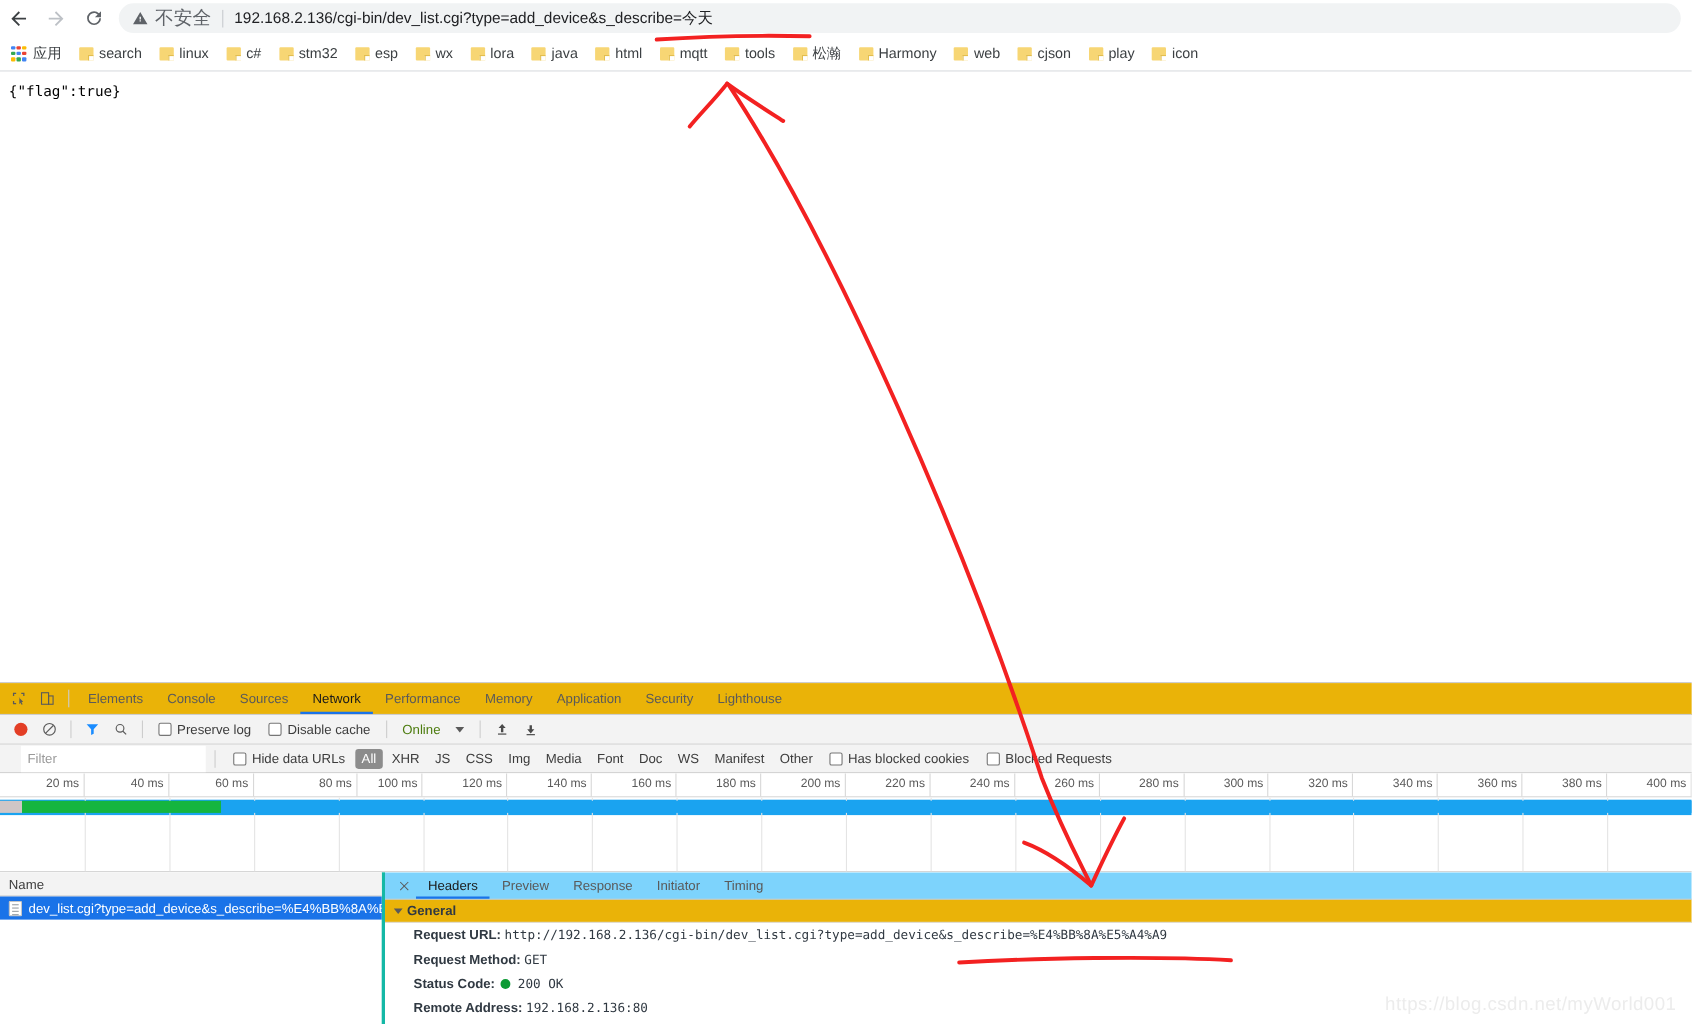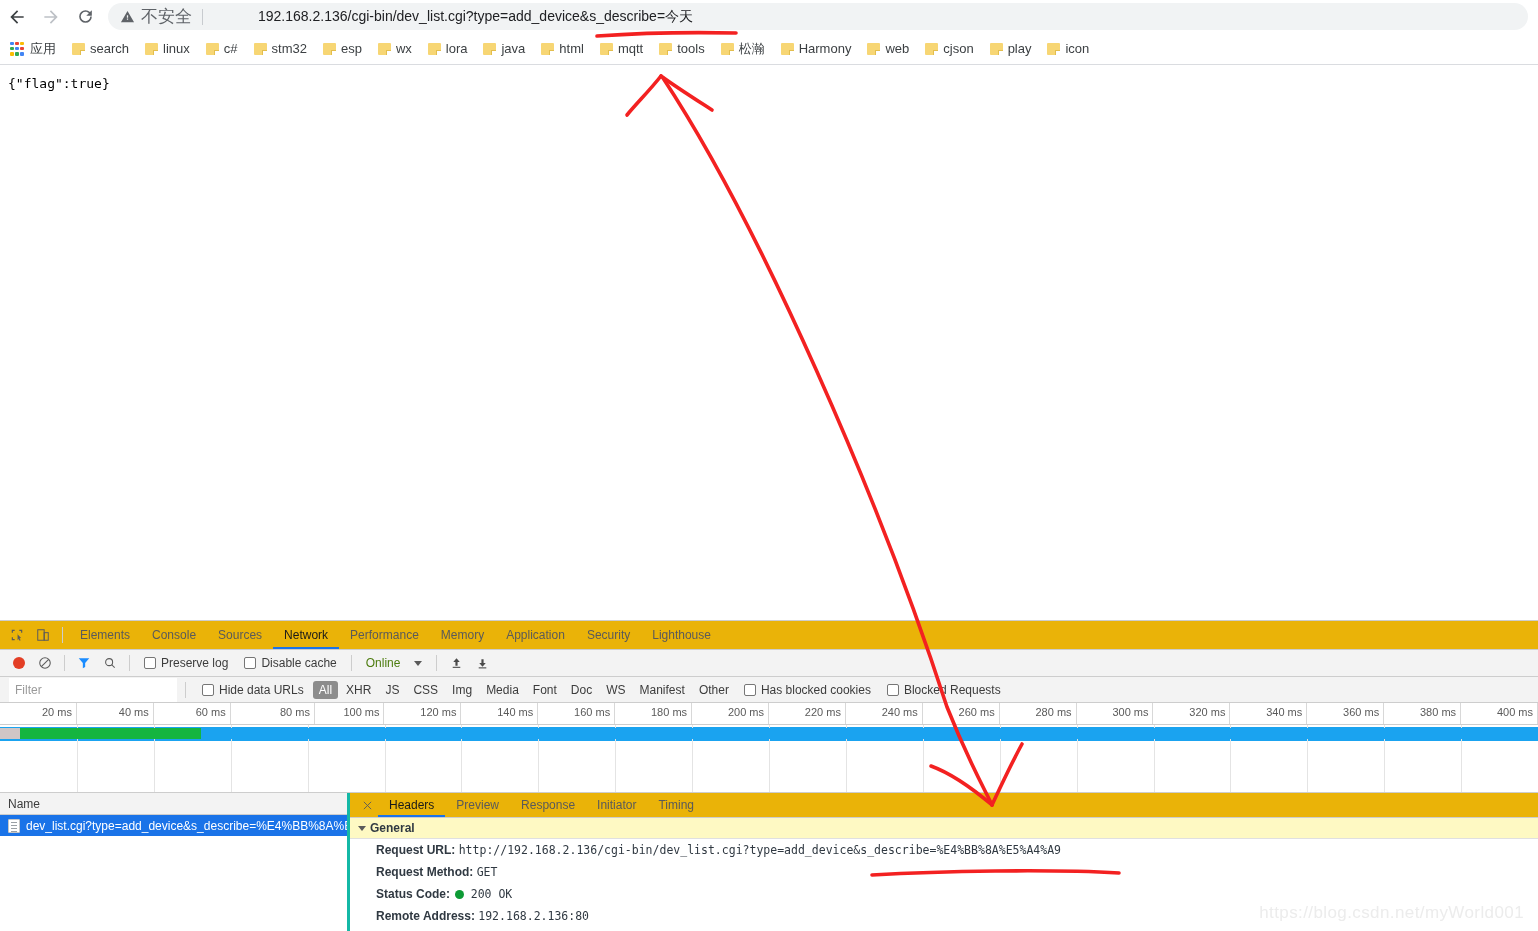--- a/index.html
+++ b/index.html
@@ -35,21 +35,20 @@
   .sec-warn-icon { color: #5f6368; display: block; }
   .sec-warn-text {
     font-size: 17px; color: #5f6368; white-space: nowrap;
   }
   .omni-sep {
     width: 1px; height: 16px; background: #c8cbcf; margin: 0 10px; flex: 0 0 auto;
   }
   .omni-url {
     font-size: 14px; color: #202124; white-space: nowrap; overflow: hidden;
     text-overflow: ellipsis;
-    margin-left: 45px;
   }
 
   
   .bookmarks-bar {
     position: absolute; left: 0; top: 33px; width: 1538px; height: 32px;
     background: #ffffff; display: flex; align-items: center; padding-left: 8px;
     border-bottom: 1px solid #dadce0;
   }
   .apps-btn {
     display: flex; align-items: center; gap: 6px; padding: 2px 6px 2px 2px;
@@ -142,21 +141,21 @@
   .caret-dn {
     width: 0; height: 0; border-left: 4px solid transparent; border-right: 4px solid transparent;
     border-top: 5px solid #5a5a5a;
   }
 
   .dt-filterbar {
     height: 26px; background: #f3f3f3; border-bottom: 1px solid #cdcdcd;
     display: flex; align-items: center;
   }
   .filter-input {
-    width: 168px; height: 24px; margin-left: 9px; background: #fff;
+    width: 168px; height: 24px; margin-left: 19px; background: #fff;
     border: none; outline: none; padding: 0 6px; font-size: 12px;
     font-family: "Liberation Sans", sans-serif; color: #333;
   }
   .filter-input::placeholder { color: #9a9a9a; }
   .fb-sep { width: 1px; height: 16px; background: #cdcdcd; margin: 0 8px; }
   .rtype {
     font-size: 12px; color: #3c3c3c; padding: 2px 6px; margin: 0 1px; border-radius: 3px;
     white-space: nowrap;
   }
   .rtype.active { background: #8c8c8c; color: #ffffff; }
@@ -207,35 +206,35 @@
     position: relative; flex: 0 0 auto; border-radius: 1px;
   }
   .doc-ico::before {
     content: ""; position: absolute; left: 2px; top: 2px; right: 2px; height: 1px;
     background: #9aa0a6;
     box-shadow: 0 3px 0 #9aa0a6, 0 6px 0 #9aa0a6, 0 9px 0 #9aa0a6;
   }
 
   .detail-pane { flex: 1; background: #ffffff; overflow: hidden; position: relative; }
   .detail-tabs {
-    height: 25px; background: #eab308; border-bottom: 1px solid #cdcdcd;
+    height: 25px; background: #7dd3fc; border-bottom: 1px solid #cdcdcd;
     display: flex; align-items: center; padding-left: 6px;
   }
   .close-x {
     width: 22px; height: 22px; display: flex; align-items: center; justify-content: center;
     color: #5a5a5a; font-size: 13px;
   }
   .d-tab {
     padding: 0 11px; height: 24px; line-height: 24px; font-size: 12px; color: #5a5a5a;
     white-space: nowrap;
   }
   .d-tab.active { color: #1a1a1a; box-shadow: inset 0 -2px 0 #1a73e8; }
 
   .sect-head {
-    height: 21px; background: #fef9c3; border-bottom: 1px solid #e0e0e0;
+    height: 21px; background: #eab308; border-bottom: 1px solid #e0e0e0;
     display: flex; align-items: center; gap: 4px; padding-left: 8px;
     font-size: 12px; color: #303942; font-weight: bold;
   }
   .tri {
     width: 0; height: 0; border-left: 4px solid transparent; border-right: 4px solid transparent;
     border-top: 5px solid #5a5a5a;
   }
   .kv {
     padding: 4px 0 4px 26px; font-size: 12px; line-height: 14px;
     white-space: nowrap; overflow: hidden;
@@ -495,21 +494,21 @@
     <div class="dt-ruler" id="ruler">
         <div class="tick" style="left: 0px; width: 76.9px;">
           <span>20 ms</span>
         </div>
         <div class="tick" style="left: 76.9px; width: 76.9px;">
           <span>40 ms</span>
         </div>
         <div class="tick" style="left: 153.8px; width: 76.9px;">
           <span>60 ms</span>
         </div>
-        <div class="tick" style="left: 238px; width: 76.9px;">
+        <div class="tick" style="left: 248px; width: 76.9px;">
           <span>80 ms</span>
         </div>
         <div class="tick" style="left: 307.6px; width: 76.9px;">
           <span>100 ms</span>
         </div>
         <div class="tick" style="left: 384.5px; width: 76.9px;">
           <span>120 ms</span>
         </div>
         <div class="tick" style="left: 461.4px; width: 76.9px;">
           <span>140 ms</span>

